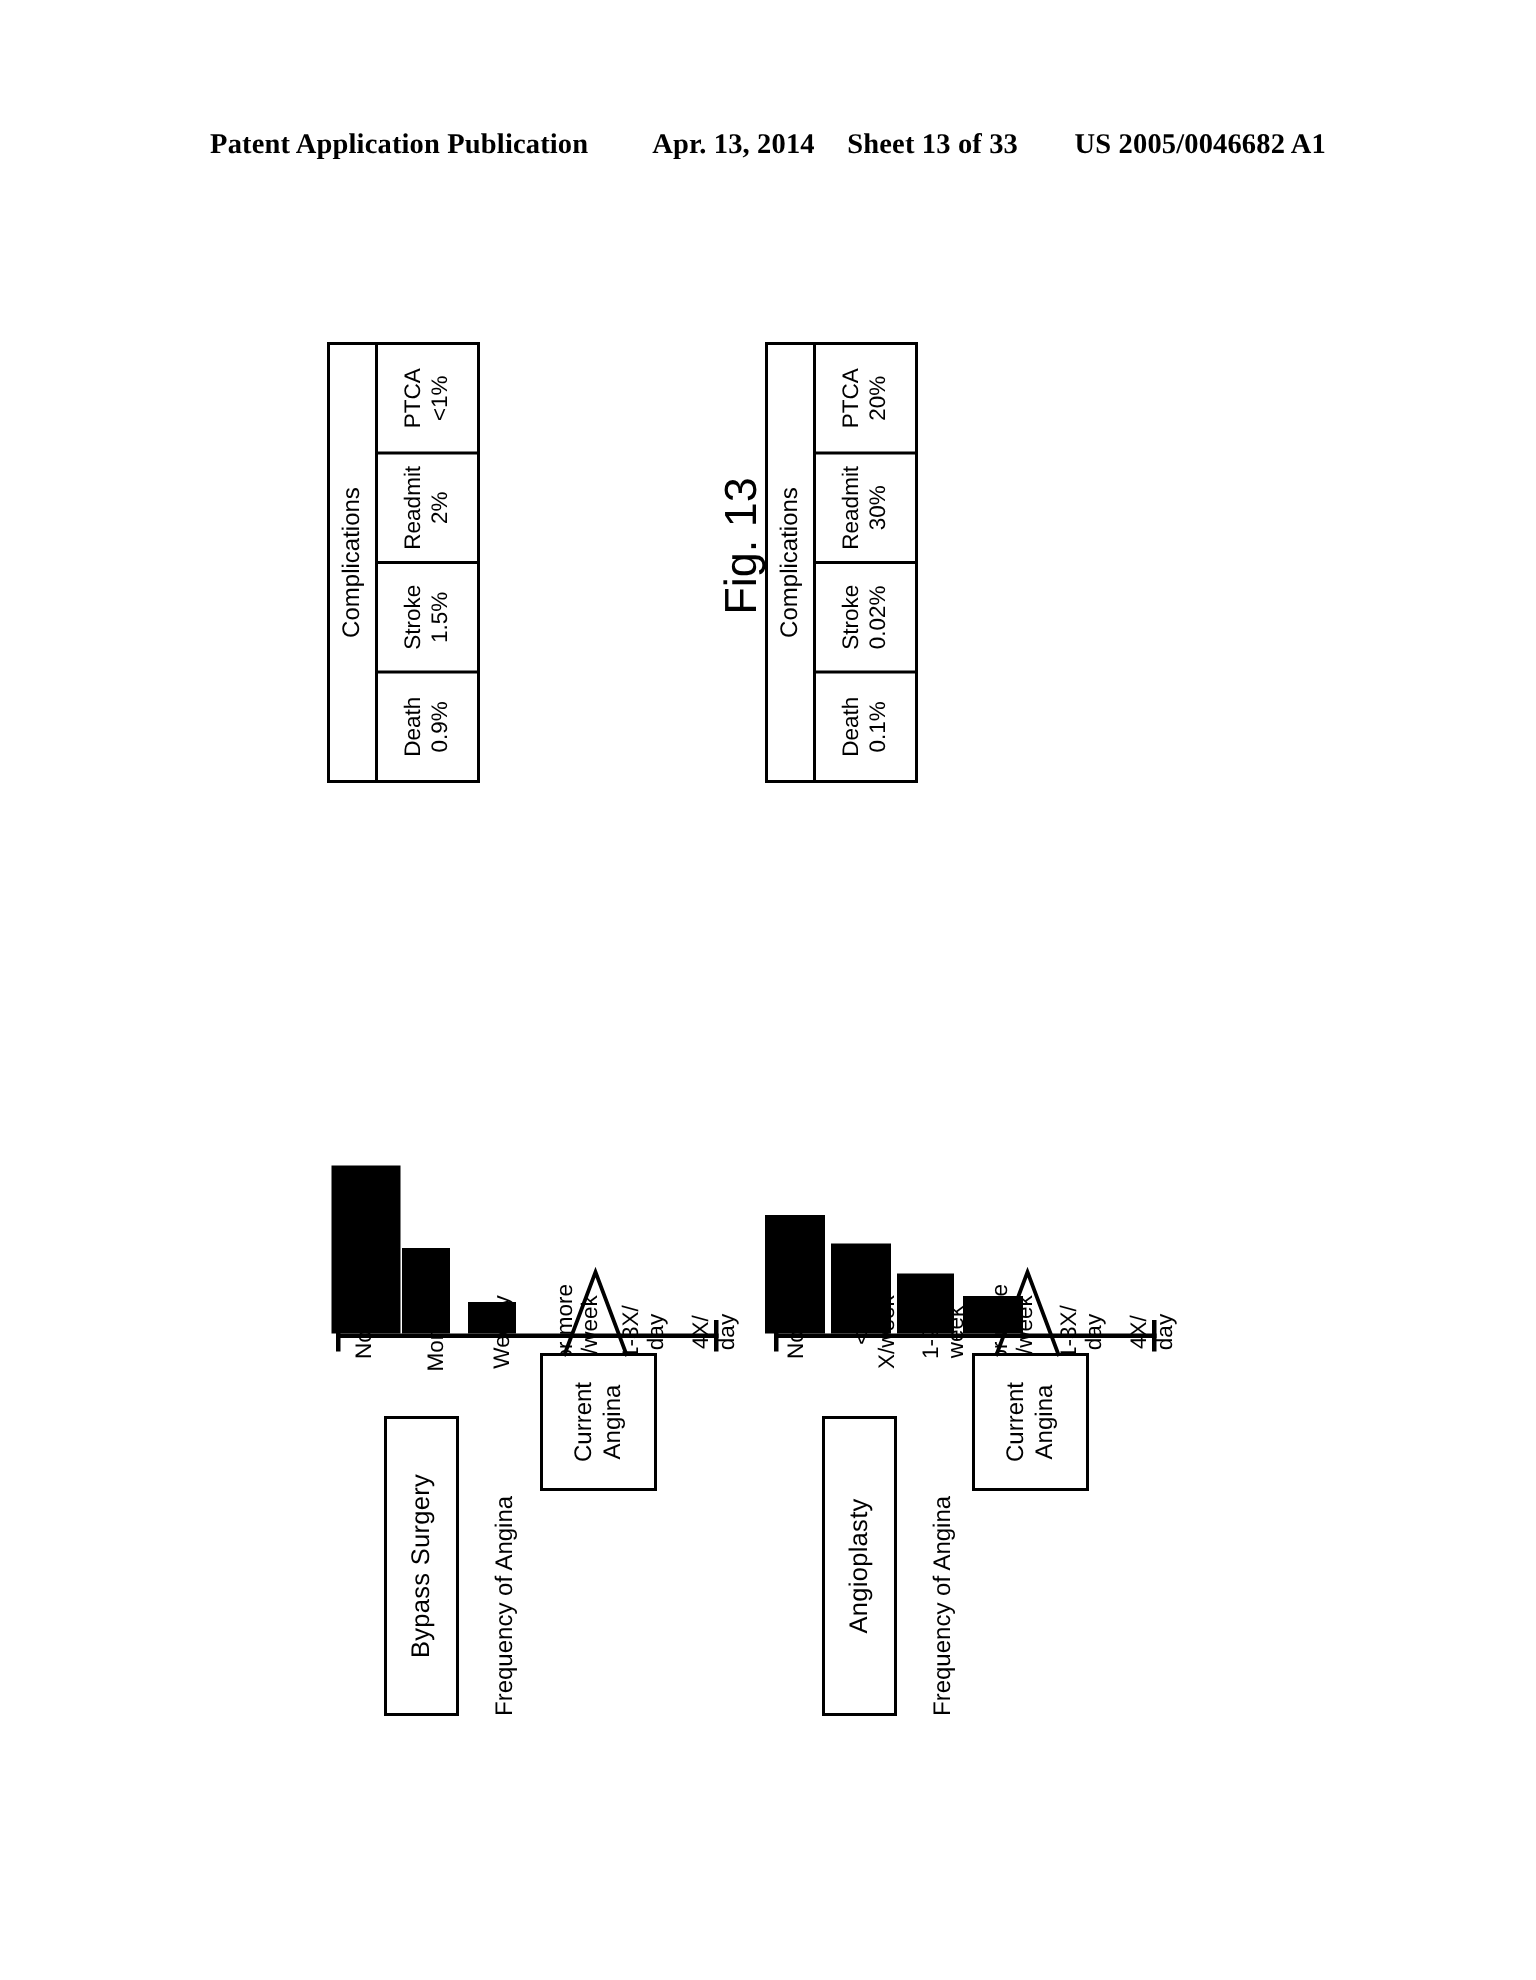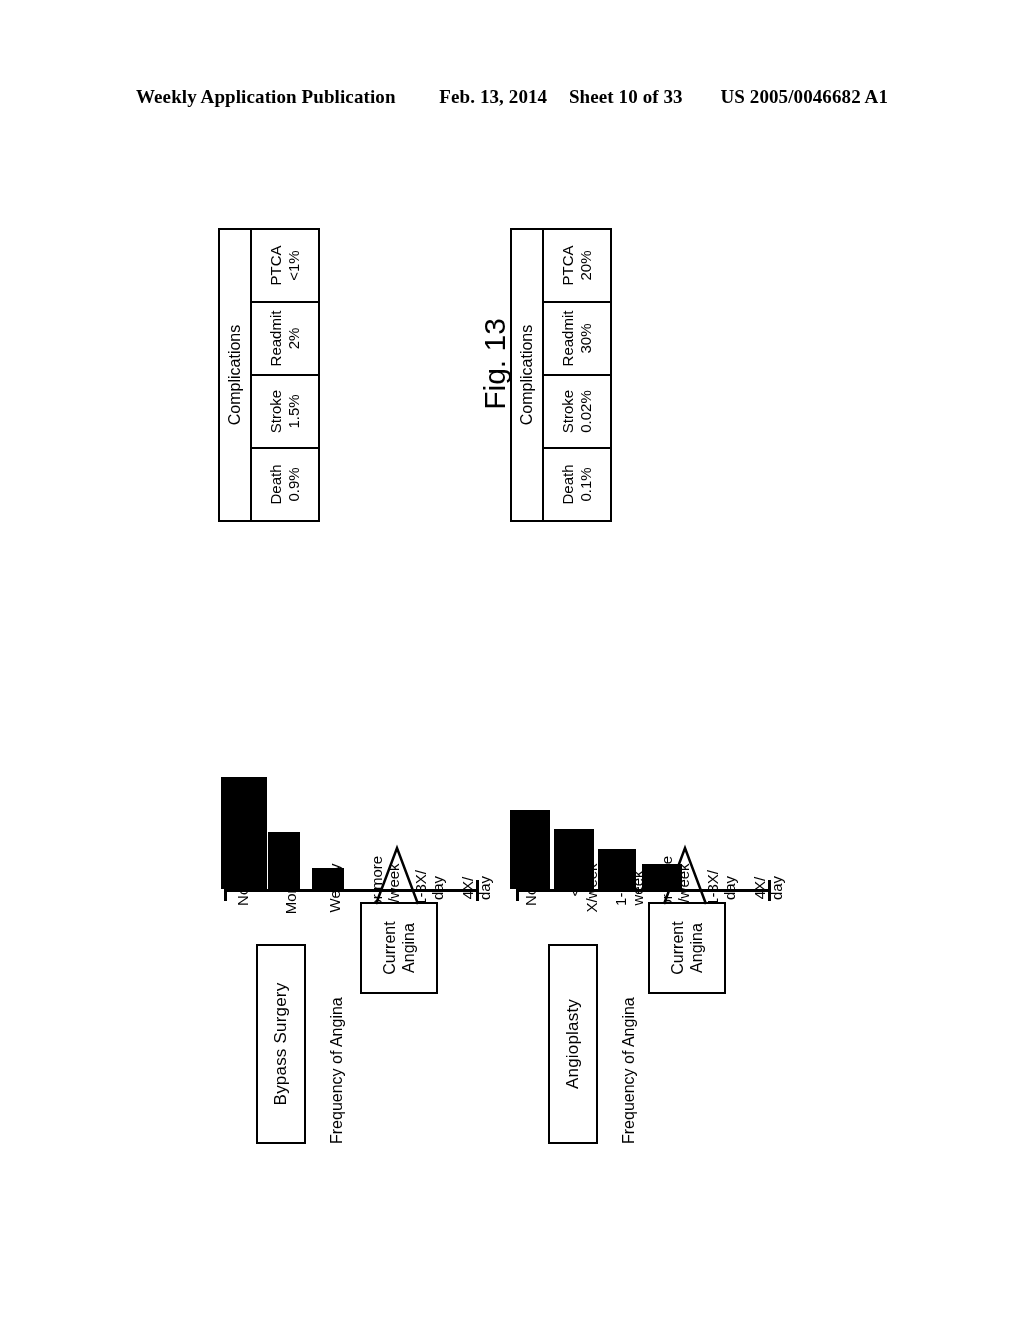--- a/index.html
+++ b/index.html
@@ -217,25 +217,25 @@
     text-align: center;
     font-size: 30px;
     font-family: "Liberation Sans", sans-serif;
     white-space: nowrap;
   }
 </style>
 </head>
 <body>
 
 <div class="page-header">
-  <span>Weekly Application Publication</span>
+  <span>Patent Application Publication</span>
   <span class="gap-a"></span>
-  <span>Feb. 13, 2014</span>
+  <span>Apr. 13, 2014</span>
   <span class="gap-b"></span>
-  <span>Sheet 10 of 33</span>
+  <span>Sheet 13 of 33</span>
   <span class="gap-c"></span>
   <span>US 2005/0046682 A1</span>
 </div>
 
 <div class="figure-stage">
   <div class="figure-canvas">
 
     <div class="panel panel-bypass">
 
       <div class="title-box title-box-bypass">

